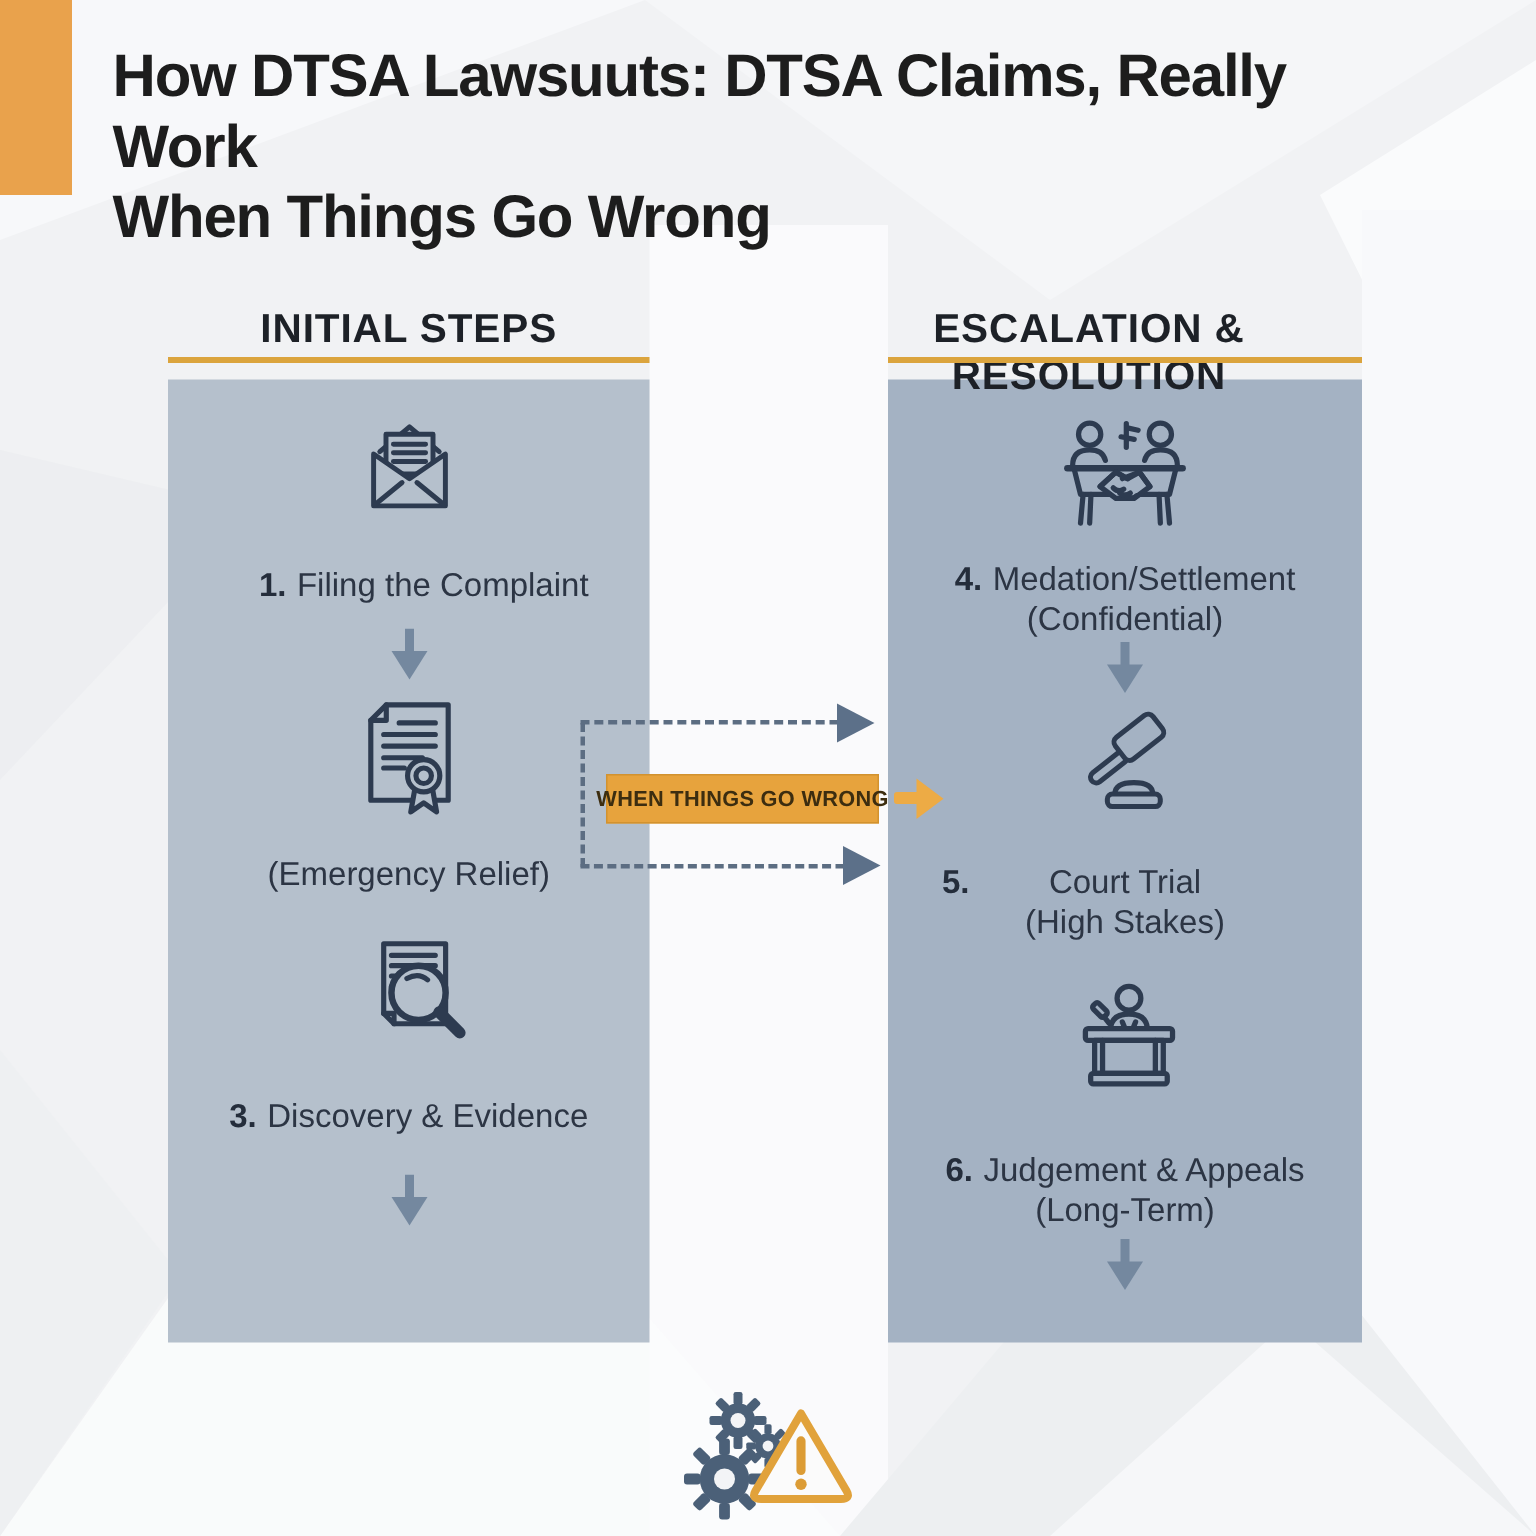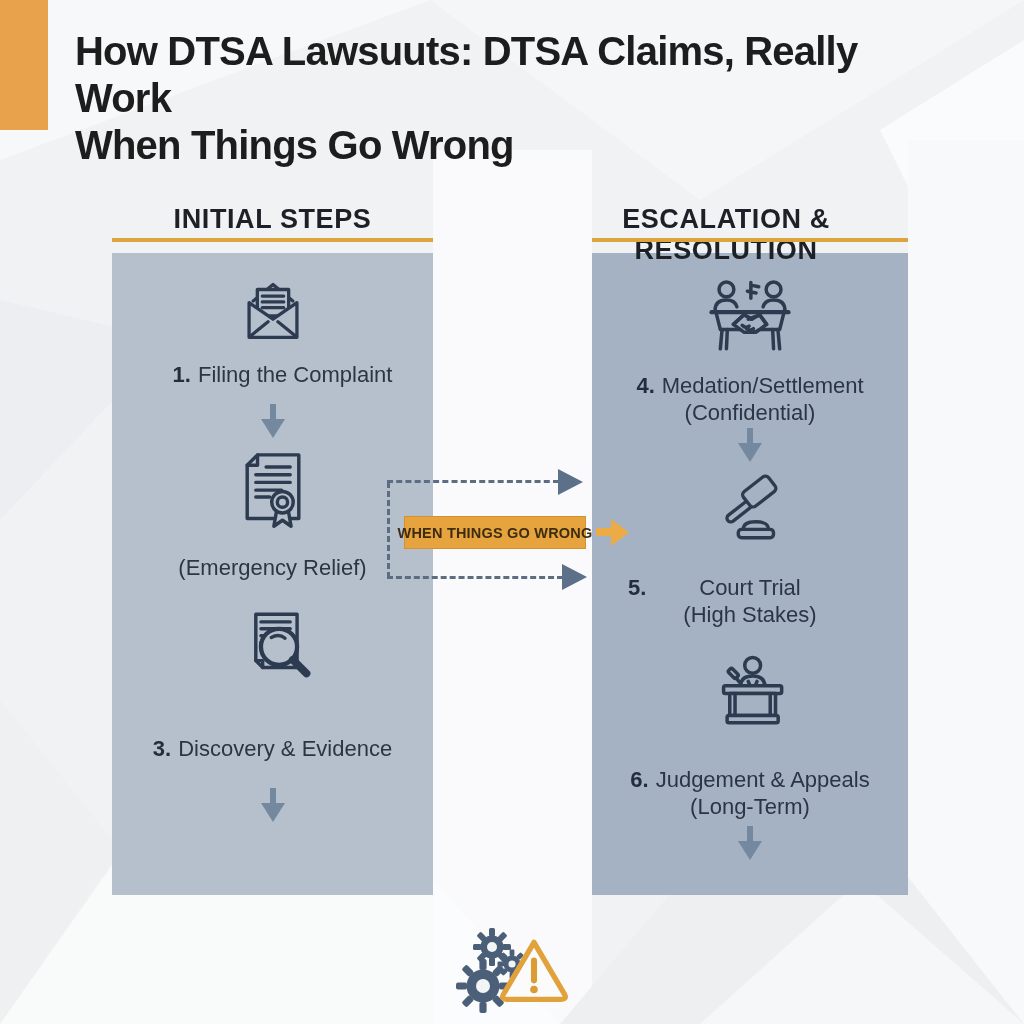--- a/index.html
+++ b/index.html
@@ -100,21 +100,21 @@
   <section class="panel left-panel">
 
     <svg class="step-icon" width="84" height="66" viewBox="0 0 100 80" style="margin-top:20px;">
       <path d="M26,34 L50,14 L74,34"></path>
       <rect class="fillp" x="31" y="20" width="38" height="32"></rect>
       <path d="M37,28 L63,28 M37,35 L63,35 M37,42 L63,42"></path>
       <path class="fillp" d="M21,36 L50,56 L79,36 L79,78 L21,78 Z"></path>
       <path d="M22,77 L44,59 M78,77 L56,59"></path>
     </svg>
 
-    <div class="step-text" style="margin-top:22px;padding-left:20px;">
+    <div class="step-text" style="margin-top:37px;padding-left:20px;">
       <div class="line"><span class="num">1.</span><span>Filing the Complaint</span></div>
     </div>
 
     <svg class="down-arrow" width="26" height="36" viewBox="0 0 26 36" style="margin-top:16px;">
       <rect x="10" y="0" width="6" height="17" fill="#74889f"></rect>
       <polygon points="1,15 25,15 13,34" fill="#74889f"></polygon>
     </svg>
 
     <svg class="step-icon" width="86" height="86" viewBox="0 0 100 100" style="margin-top:8px;">
       <path class="fillp" d="M32,8 L80,8 L80,82 L20,82 L20,20 Z"></path>
@@ -131,21 +131,21 @@
 
     <svg class="step-icon" width="86" height="86" viewBox="0 0 100 100" style="margin-top:28px;">
       <path class="fillp" d="M30,6 L78,6 L78,68 L38,68 L30,60 Z"></path>
       <path d="M30,60 L38,60 L38,68"></path>
       <path d="M36,15 L70,15 M36,23 L70,23 M36,31 L47,31 M36,39 L45,39"></path>
       <circle class="fillp thick" cx="57" cy="44" r="21"></circle>
       <path d="M48,33 q9,-5 16,1"></path>
       <path class="grip" d="M73,59 L89,75"></path>
     </svg>
 
-    <div class="step-text" style="margin-top:40px;">
+    <div class="step-text" style="margin-top:20px;">
       <div class="line"><span class="num">3.</span><span>Discovery &amp; Evidence</span></div>
     </div>
 
     <svg class="down-arrow" width="26" height="36" viewBox="0 0 26 36" style="margin-top:26px;">
       <rect x="10" y="0" width="6" height="17" fill="#74889f"></rect>
       <polygon points="1,15 25,15 13,34" fill="#74889f"></polygon>
     </svg>
   </section>
 
   <section class="panel right-panel">

